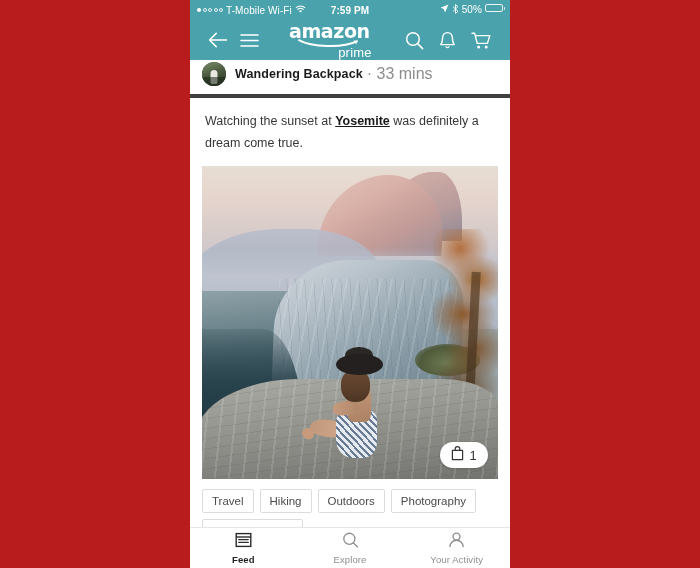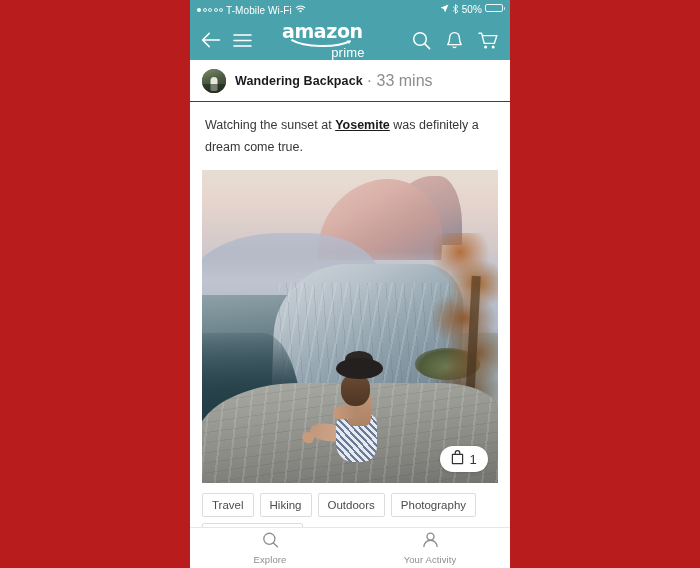--- a/index.html
+++ b/index.html
@@ -106,21 +106,21 @@
     background: #ffffff;
     border-radius: 1px;
   }
 
   
   .navbar {
     height: 40px;
     background: #4aa3ac;
     display: flex;
     align-items: center;
-    padding: 0 11px;
+    padding: 0 18px;
     box-sizing: border-box;
     color: #ffffff;
   }
   .nav-left { display: flex; align-items: center; gap: 12px; }
   .nav-right { display: flex; align-items: center; gap: 15px; margin-left: auto; }
   .icon-btn {
     display: inline-flex;
     align-items: center;
     justify-content: center;
     cursor: pointer;
@@ -149,22 +149,22 @@
   }
   .smile {
     margin-top: -6px;
     margin-bottom: -3px;
   }
 
   
   .post-head {
     display: flex;
     align-items: center;
-    padding: 9px 12px 8px 12px;
-    border-bottom: 1px solid #404040;
+    padding: 2px 12px 8px 12px;
+    border-bottom: 4px solid #404040;
   }
   .avatar {
     width: 24px; height: 24px;
     border-radius: 50%;
     overflow: hidden;
     flex: none;
     background: #3c4a37;
     position: relative;
   }
   .avatar .av-sky {
@@ -506,20 +506,21 @@
         </span>
         <span class="sb-carrier">T-Mobile Wi-Fi</span>
         <span>
           <svg width="11" height="9" viewBox="0 0 11 9">
             <path d="M5.5 7.6 L3.9 5.9 a2.3 2.3 0 0 1 3.2 0 Z" fill="#fff"></path>
             <path d="M2.5 4.6 a4.3 4.3 0 0 1 6 0" stroke="#fff" stroke-width="1.1" fill="none"></path>
             <path d="M0.9 2.9 a6.6 6.6 0 0 1 9.2 0" stroke="#fff" stroke-width="1.1" fill="none"></path>
           </svg>
         </span>
       </div>
+      <div class="sb-center">7:59 PM</div>
       <div class="sb-right">
         <span>
           <svg width="9" height="9" viewBox="0 0 10 10">
               <path d="M9.4 0.6 L0.6 4.3 L4.2 5.6 L5.6 9.4 Z" fill="#fff"></path>
             </svg>
         </span>
         <span>
           <svg width="7" height="10" viewBox="0 0 7 10">
               <path d="M1 2.6 L6 7.4 L3.5 9.4 V0.6 L6 2.6 L1 7.4" stroke="#fff" stroke-width="0.9" fill="none"></path>
             </svg>
@@ -629,20 +630,30 @@
 
     <div class="tags">
       <span class="tag">Travel</span>
       <span class="tag">Hiking</span>
       <span class="tag">Outdoors</span>
       <span class="tag">Photography</span>
       <span class="tag">Style &amp; Fashion</span>
     </div>
 
     <div class="tabbar">
+      <div class="tab active">
+        <span>
+          <svg width="17" height="16" viewBox="0 0 17 16">
+            <rect x="1.2" y="1.6" width="14.6" height="12.8" stroke="#2b2b2b" stroke-width="1.4" fill="none"></rect>
+            <path d="M1.2 5 H15.8" stroke="#2b2b2b" stroke-width="1.4"></path>
+            <path d="M3.8 7.6 H13.2 M3.8 10.4 H13.2" stroke="#2b2b2b" stroke-width="1.4" stroke-linecap="round"></path>
+          </svg>
+        </span>
+        <span class="tab-label">Feed</span>
+      </div>
       <div class="tab">
         <span>
           <svg width="17" height="16" viewBox="0 0 18 17">
             <circle cx="7.8" cy="7.2" r="5.9" stroke="#8e8e8e" stroke-width="1.4" fill="none"></circle>
             <path d="M12.1 11.6 L16.4 15.7" stroke="#8e8e8e" stroke-width="1.4" stroke-linecap="round"></path>
           </svg>
         </span>
         <span class="tab-label">Explore</span>
       </div>
       <div class="tab">

